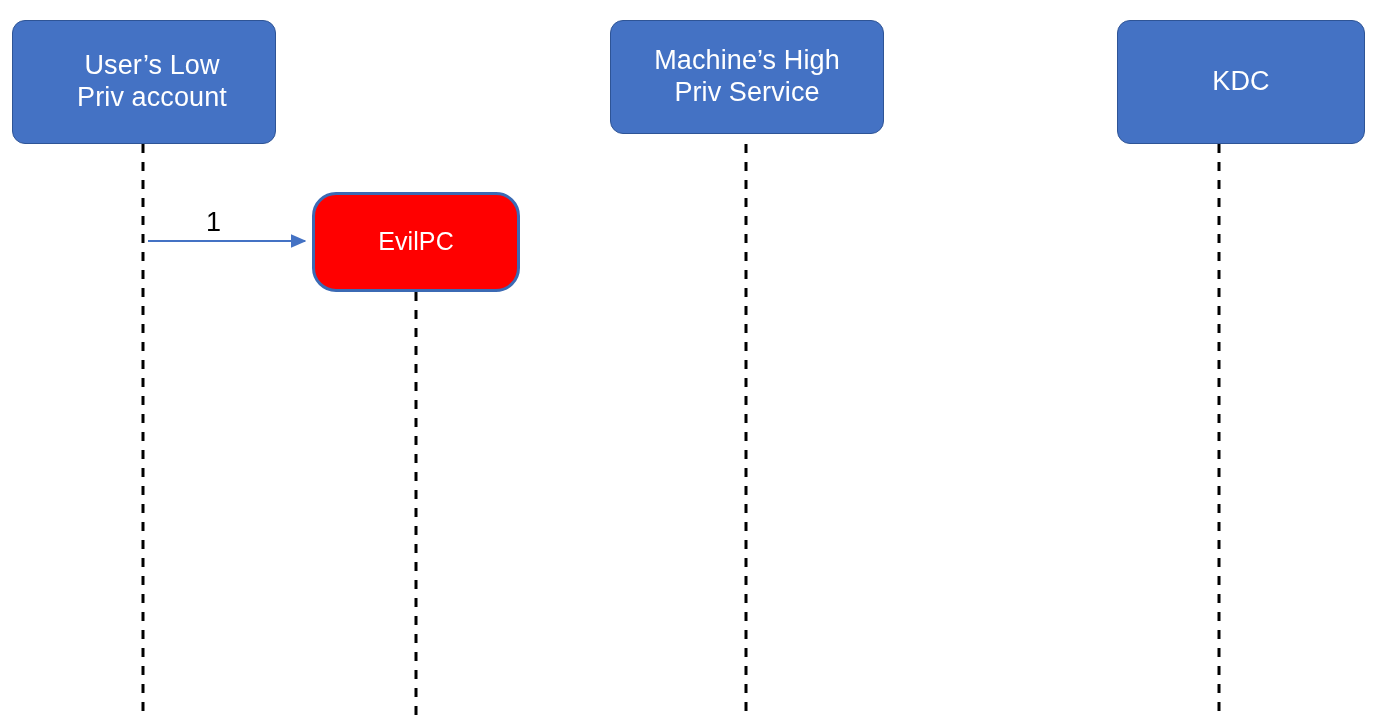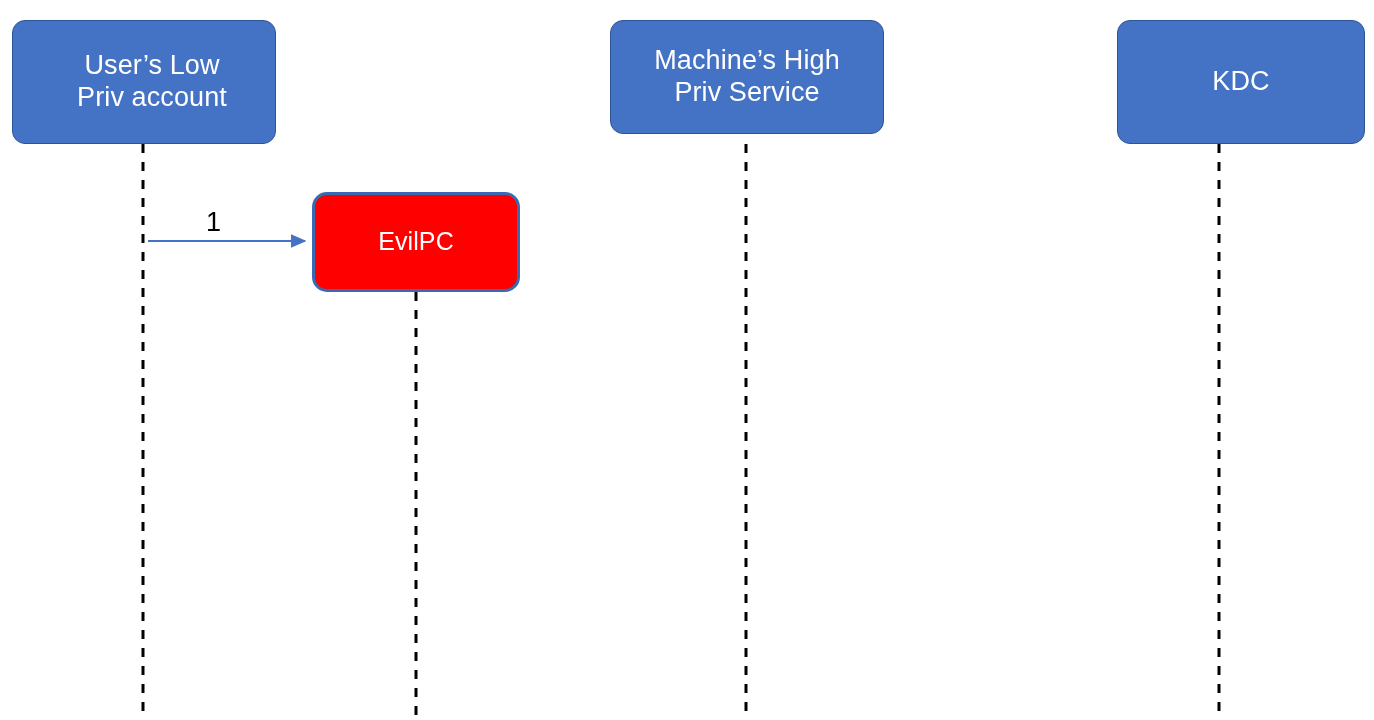--- a/index.html
+++ b/index.html
@@ -68,21 +68,21 @@
     font-size: 27px;
   }
   #node-kdc {
     left: 1097px; top: 20px; width: 248px;  height: 124px;
     font-size: 27px;
     margin-left: 20px;
   }
   #node-evilpc {
     left: 312px; top: 192px; width: 208px; height: 100px;
     font-size: 25px;
-    border-radius: 15px;
+    border-radius: 24px;
   }
 
   
   .message-layer {
     position: absolute;
     top: 0; left: 0;
     width: 1374px;
     height: 720px;
   }
   .msg-label {

